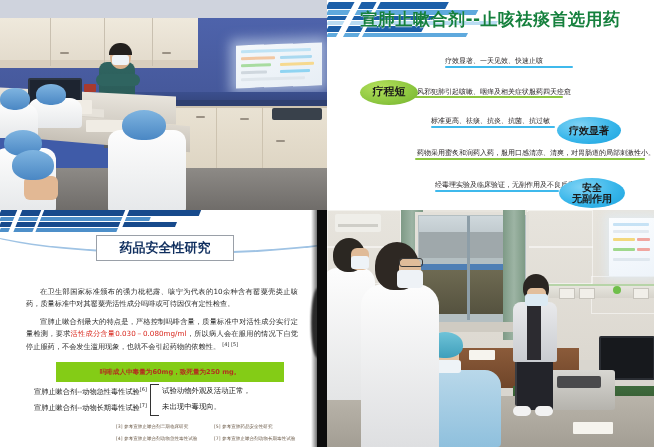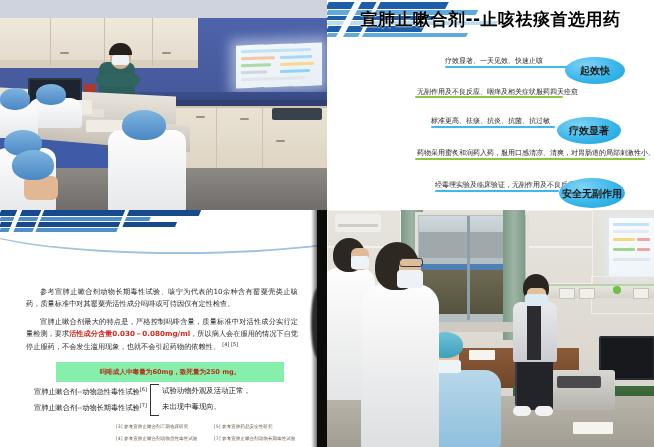--- a/index.html
+++ b/index.html
@@ -71,21 +71,21 @@
   .a-redbox{position:absolute;left:84px;top:84px;width:12px;height:8px;background:#a83a2e;border-radius:1px;}
 
   
   .slideTR{position:absolute;inset:0;background:#ffffff;}
   .tr-ribbon{position:absolute;left:0;top:0;width:327px;height:40px;overflow:hidden;}
   .tr-rb{position:absolute;background:#1c5fa8;}
   .tr-rb.w{background:#ffffff;}
   .tr-rb.lt{background:#5fa9dd;}
   .tr-rb.pl{background:#b9dcf2;}
   .tr-title{position:absolute;left:0;top:8px;width:327px;text-align:center;
-      font-size:17px;font-weight:bold;color:#000000;letter-spacing:.5px;
+      font-size:17px;font-weight:bold;color:#15803d;letter-spacing:.5px;
       font-family:"DejaVu Sans",sans-serif;text-shadow:0 1px 0 rgba(255,255,255,.6);}
   .tr-subbox{position:absolute;left:41px;top:36px;width:78px;height:19px;
       border:1px solid #b9bcc2;background:#fff;display:flex;align-items:center;justify-content:center;
       font-size:9px;color:#333;letter-spacing:2px;font-family:"DejaVu Sans",sans-serif;}
   .bullet{position:absolute;font-size:7px;color:#231f20;white-space:nowrap;
       font-family:"DejaVu Sans",sans-serif;}
   .uline{position:absolute;height:2px;border-radius:1px;}
   .badge{position:absolute;display:flex;align-items:center;justify-content:center;
       text-align:center;font-weight:bold;color:#1a1a1a;border-radius:50%;
       font-family:"DejaVu Sans",sans-serif;line-height:1.1;}
@@ -101,23 +101,23 @@
   .bl-arc{position:absolute;left:-30px;top:-18px;width:420px;height:60px;
       border-bottom:2px solid #9fc3e4;border-radius:0 0 60% 60%;}
   .bl-title{position:absolute;left:96px;top:25px;width:136px;height:24px;
       border:1px solid #9aa0a8;display:flex;align-items:center;justify-content:center;
       font-size:13px;font-weight:bold;color:#0f2e5e;background:#fff;
       font-family:"DejaVu Sans",sans-serif;}
   .bl-red{position:absolute;left:38px;top:58px;width:255px;text-align:center;
       font-size:8px;font-weight:bold;color:#d9281e;font-family:"DejaVu Sans",sans-serif;}
   .bl-p{position:absolute;font-size:7.2px;color:#2a2a2a;line-height:1.65;
       text-align:justify;font-family:"DejaVu Sans",sans-serif;}
-  .hl-red{color:#d9281e;font-weight:bold;}
+  .hl-red{color:#d9281e;font-weight:normal;}
   .bl-box{position:absolute;left:56px;top:152px;width:228px;height:20px;
-      background:#86efac;display:flex;align-items:center;justify-content:center;}
+      background:#84cc16;display:flex;align-items:center;justify-content:center;}
   .bl-box span{font-size:6.6px;color:#b2321f;font-weight:bold;font-family:"DejaVu Sans",sans-serif;}
   .bl-row{position:absolute;font-size:7.2px;color:#222;font-family:"DejaVu Sans",sans-serif;}
   .sup{font-size:5px;vertical-align:super;}
   .brace{position:absolute;left:150px;top:174px;width:8px;height:30px;
       border-left:1px solid #333;border-top:1px solid #333;border-bottom:1px solid #333;}
   .bl-concl{position:absolute;left:162px;font-size:7.4px;color:#222;font-family:"DejaVu Sans",sans-serif;}
   .bl-foot{position:absolute;font-size:4.6px;color:#6b5a48;font-family:"DejaVu Sans",sans-serif;}
   .bl-edge{position:absolute;right:0;top:0;width:10px;height:237px;background:#0c0c0c;}
   .bl-edge2{position:absolute;right:10px;top:0;width:6px;height:237px;
       background:linear-gradient(90deg,rgba(0,0,0,0) 0%,rgba(40,40,40,.65) 100%);}
@@ -268,56 +268,57 @@
         <div class="tr-rb pl" style="left:0;top:21px;width:170px;height:4px;transform:skewX(-28deg)"></div>
         <div class="tr-rb" style="left:0;top:26px;width:96px;height:6px;transform:skewX(-28deg)"></div>
         <div class="tr-rb lt" style="left:0;top:33px;width:140px;height:4px;transform:skewX(-28deg)"></div>
         <div class="tr-rb w" style="left:18px;top:0;width:7px;height:40px;transform:skewX(-28deg)"></div>
         <div class="tr-rb w" style="left:40px;top:0;width:4px;height:40px;transform:skewX(-28deg)"></div>
       </div>
       <div class="tr-title">宣肺止嗽合剂--止咳祛痰首选用药</div>
 
       <div class="bullet" style="left:118px;top:56px">疗效显著、一天见效、快速止咳</div>
       <div class="uline" style="left:118px;top:66px;width:128px;background:#3fb9ec"></div>
-      <div class="badge blue" style="left:238px;top:57px;width:60px;height:27px">起效快</div>
-
-      <div class="bullet" style="left:90px;top:87px">无副作用及不良反应、咽痒及相关症状服药四天痊愈</div>
+
+      <div class="bullet" style="left:90px;top:87px">风邪犯肺引起咳嗽、咽痒及相关症状服药四天痊愈</div>
       <div class="uline" style="left:88px;top:96px;width:148px;background:#8cc63f"></div>
+      <div class="badge green" style="left:33px;top:80px;width:58px;height:25px">疗程短</div>
 
       <div class="bullet" style="left:104px;top:116px">标准更高、祛痰、抗炎、抗菌、抗过敏</div>
       <div class="uline" style="left:104px;top:126px;width:124px;background:#3fb9ec"></div>
       <div class="badge blue" style="left:230px;top:117px;width:64px;height:27px">疗效显著</div>
 
       <div class="bullet" style="left:90px;top:148px">药物采用蜜炙和润药入药，服用口感清凉、清爽，对胃肠道的局部刺激性小。</div>
       <div class="uline" style="left:88px;top:158px;width:230px;background:#8cc63f"></div>
 
       <div class="bullet" style="left:108px;top:180px">经毒理实验及临床验证，无副作用及不良反应。</div>
       <div class="uline" style="left:108px;top:190px;width:124px;background:#3fb9ec"></div>
-      <div class="badge blue" style="left:232px;top:178px;width:66px;height:30px;flex-direction:row">
+      <div class="badge blue" style="left:232px;top:178px;width:66px;height:30px;flex-direction:column">
         <span>安全</span>
         <span>无副作用</span>
       </div>
     </div>
   </div>
 
   <div class="quad" id="q-bl">
     <div class="slideBL">
       <div class="bl-ribbon">
         <div class="bl-rb" style="left:0;top:0;width:200px;height:6px;transform:skewX(-22deg)"></div>
         <div class="bl-rb lt" style="left:0;top:7px;width:150px;height:4px;transform:skewX(-22deg)"></div>
         <div class="bl-rb" style="left:0;top:12px;width:176px;height:5px;transform:skewX(-22deg)"></div>
         <div class="bl-rb lt" style="left:0;top:18px;width:120px;height:4px;transform:skewX(-22deg)"></div>
         <div class="bl-rb w" style="left:12px;top:0;width:5px;height:26px;transform:skewX(-22deg)"></div>
         <div class="bl-rb w" style="left:36px;top:0;width:3px;height:26px;transform:skewX(-22deg)"></div>
         <div class="bl-rb w" style="left:120px;top:0;width:4px;height:26px;transform:skewX(-22deg)"></div>
       </div>
       <div class="bl-arc"></div>
 
-
-      <div class="bl-p" style="left:26px;top:76px;width:272px;text-indent:14px">参考宣肺止嗽合剂动物长期毒性试验、咳宁为代表的10余种含有罂粟壳类止咳药，质量标准中对其罂粟壳活性成分吗啡或可待因仅有定性检查。</div>
+      <div class="bl-title">药品安全性研究</div>
+
+      <div class="bl-p" style="left:26px;top:76px;width:272px;text-indent:14px">在卫生部国家标准颁布的强力枇杷露、咳宁为代表的10余种含有罂粟壳类止咳药，质量标准中对其罂粟壳活性成分吗啡或可待因仅有定性检查。</div>
 
       <div class="bl-p" style="left:26px;top:106px;width:272px;text-indent:14px">
         <span>宣肺止嗽合剂最大的特点是，严格控制吗啡含量，质量标准中对活性成分实行定量检测，要求</span><span class="hl-red">活性成分含量0.030－0.080mg/ml</span><span>，所以病人会在服用的情况下自觉停止服药，不会发生滥用现象，也就不会引起药物的依赖性。</span>
         <span class="sup">[4] [5]</span>
       </div>
 
       <div class="bl-box">
         <span>吗啡成人中毒量为60mg，致死量为250 mg。</span>
       </div>
 

